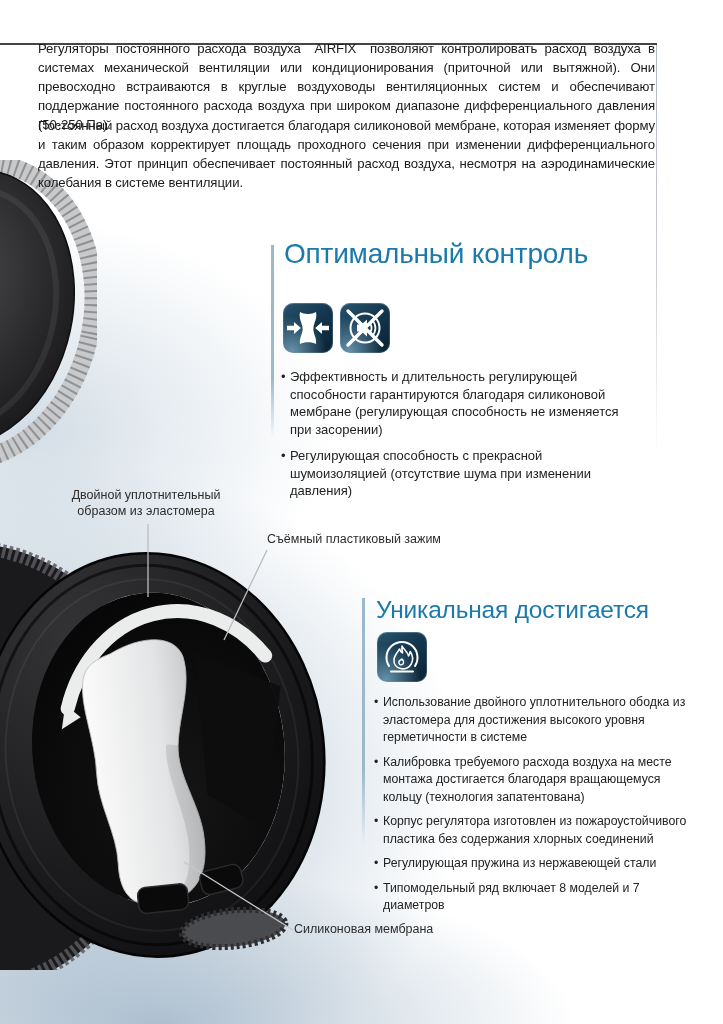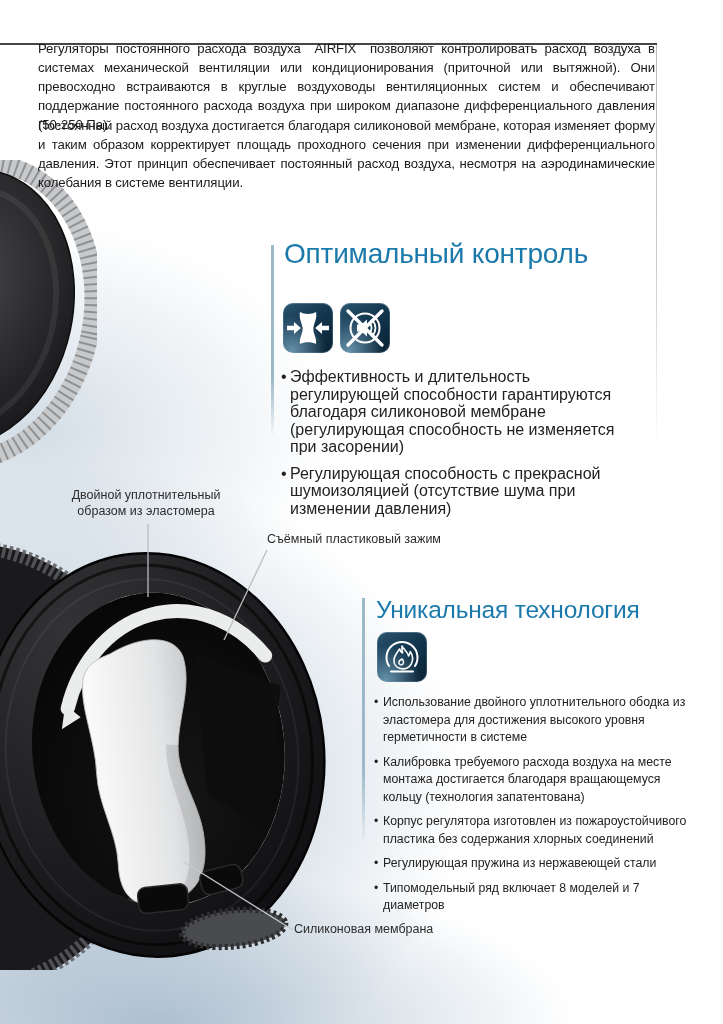--- a/index.html
+++ b/index.html
@@ -42,21 +42,21 @@
     width:50px; height:50px; border-radius:10px;
     background:
       radial-gradient(circle at 18% 95%, rgba(106,150,175,.95) 0%, rgba(106,150,175,0) 55%),
       linear-gradient(145deg, #2a556e 0%, #143850 42%, #0a2132 100%);
     box-shadow: inset 0 0 0 1px rgba(130,170,195,.28), inset 0 1px 1px rgba(255,255,255,.12);
     display:flex; align-items:center; justify-content:center;
   }
   .tile svg{display:block;}
 
   .bullets{position:absolute; margin:0; padding:0; list-style:none; z-index:3; color:#222;}
-  .b1{left:281px; top:368px; width:345px; font-size:16px; line-height:17.5px;}
+  .b1{left:281px; top:368px; width:345px; font-size:13px; line-height:17.5px;}
   .b2{left:374px; top:694px; width:315px; font-size:12.3px; line-height:17.5px;}
   .bullets li{position:relative; padding-left:9px; margin:0 0 7px 0;}
   .b1 li{margin-bottom:9px;}
   .bullets li::before{content:"\2022"; position:absolute; left:0; top:0;}
 
   .callout{position:absolute; z-index:4; font-size:12.5px; line-height:16px; color:#2c2c2c;}
   .c1{left:70px; top:487px; width:152px; text-align:center;}
   .c2{left:267px; top:531px; white-space:nowrap;}
   .c3{left:294px; top:921px; white-space:nowrap;}
 
@@ -178,21 +178,21 @@
   <ul class="bullets b1">
     <li>Эффективность и длительность регулирующей способности гарантируются благодаря силиконовой мембране (регулирующая способность не изменяется при засорении)</li>
     <li>Регулирующая способность с прекрасной шумоизоляцией (отсутствие шума при изменении давления)</li>
   </ul>
 
   <div class="callout c1">Двойной уплотнительный образом из эластомера</div>
   <div class="callout c2">Съёмный пластиковый зажим</div>
   <div class="callout c3">Силиконовая мембрана</div>
 
   <div class="accent a2"></div>
-  <h2 class="head h2">Уникальная технология</h2>
+  <h2 class="head h2">Уникальная достигается</h2>
 
   <div class="tiles t2">
     <div class="tile">
       <svg width="48" height="48" viewBox="0 0 48 48">
         <path d="M11,33 A15.5,15.5 0 1 1 37,33" fill="none" stroke="#ffffff" stroke-width="2" stroke-linecap="round"></path>
         <path d="M24,13 C26,17 30,19 30.5,23 C31.5,21.5 32,20 32.2,18.5 C34.6,22 35.2,27 33.3,30.8 C31.2,35 26.5,36.6 22.4,35.5 C18.3,34.4 15.6,30.8 16,26.6 C16.4,22.4 19.6,19 21.6,16 C22.2,18 23.2,19.3 24.6,20 C24,17.6 23.7,15.3 24,13 Z" fill="none" stroke="#ffffff" stroke-width="1.6" stroke-linejoin="round"></path>
         <path d="M24,26 C25.5,27.5 26,29 25,31 C23.5,32.5 21.5,32 21,30.3 C20.5,28.8 22,27 24,26 Z" fill="none" stroke="#ffffff" stroke-width="1.4"></path>
         <line x1="13" y1="38.5" x2="35" y2="38.5" stroke="#ffffff" stroke-width="2" stroke-linecap="round"></line>
       </svg>
     </div>

